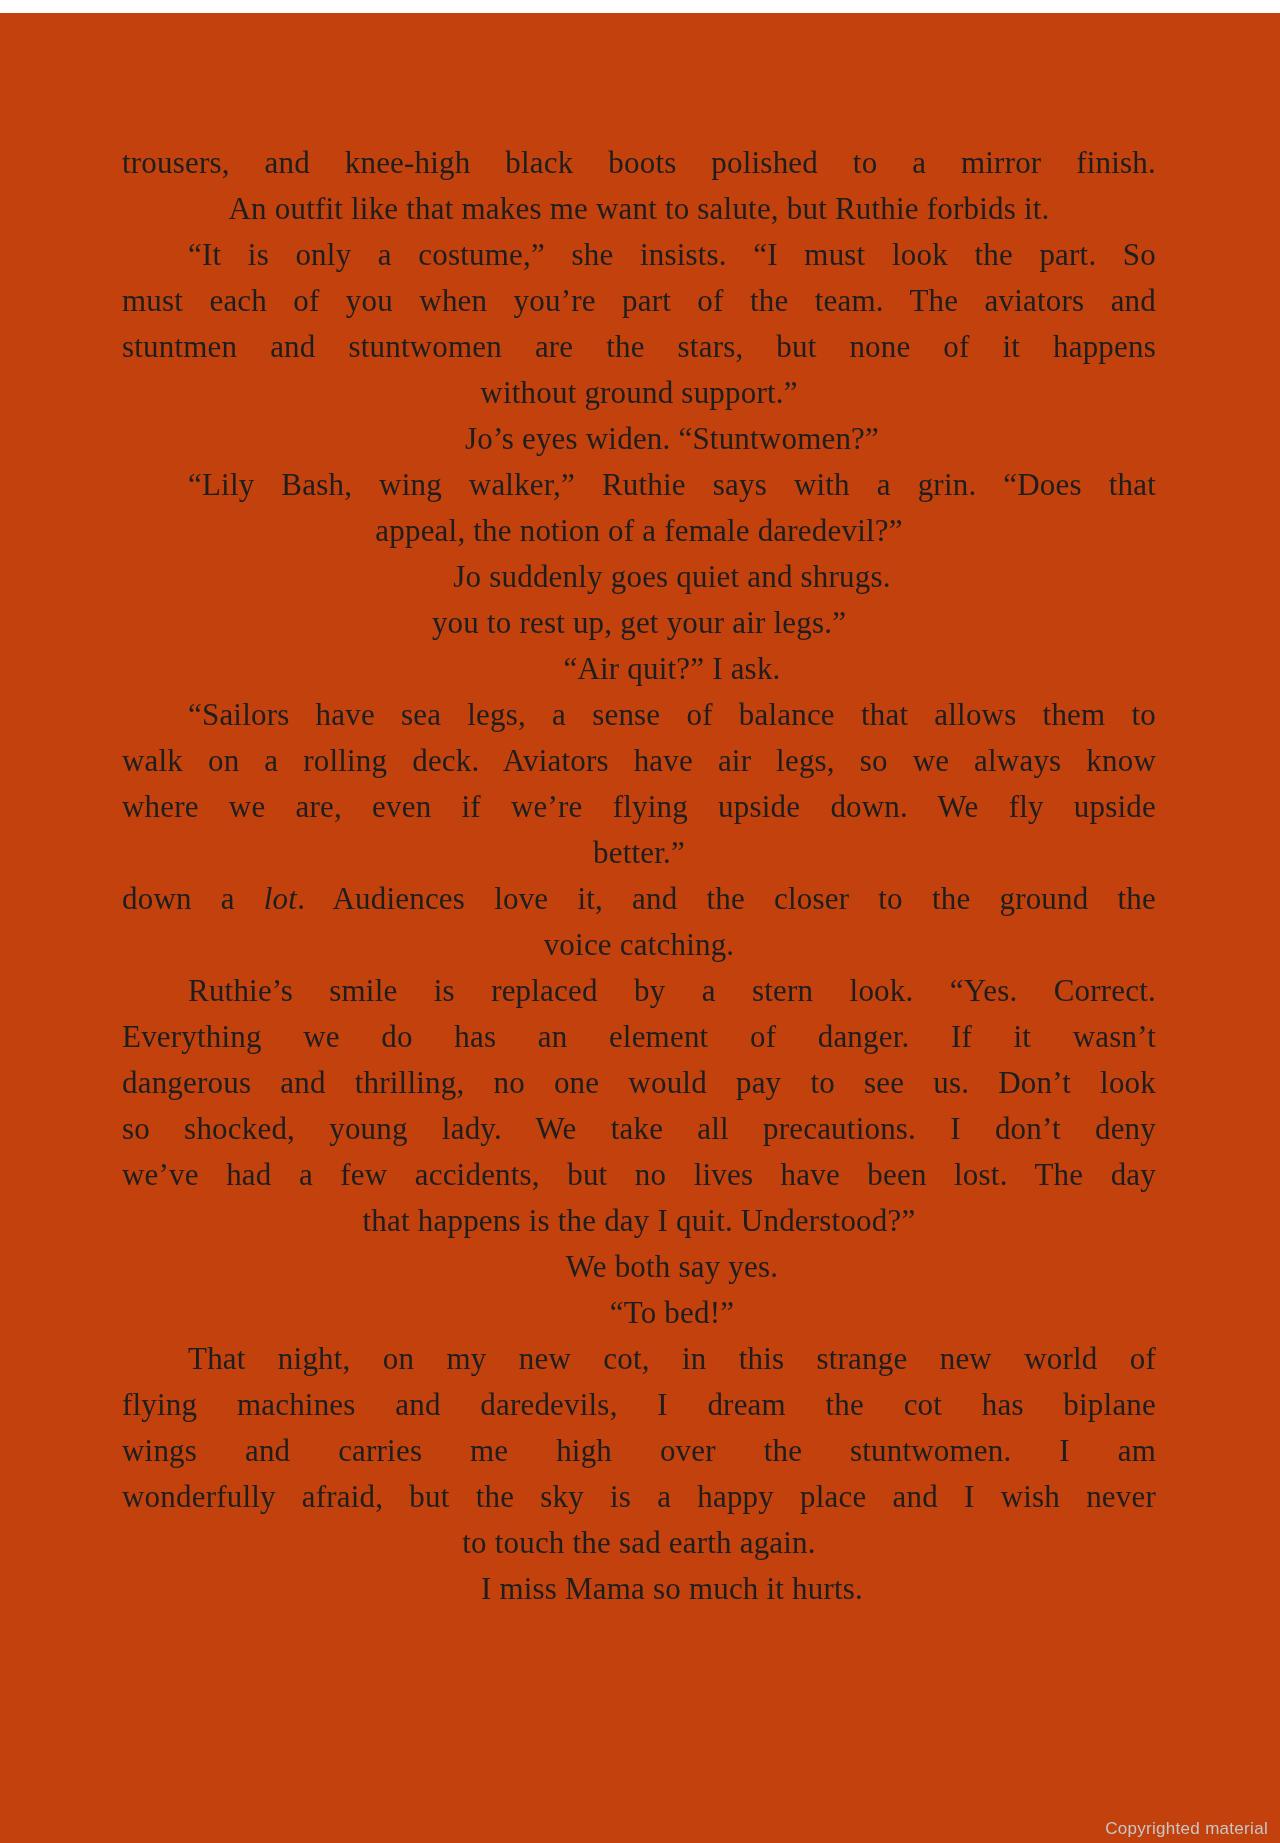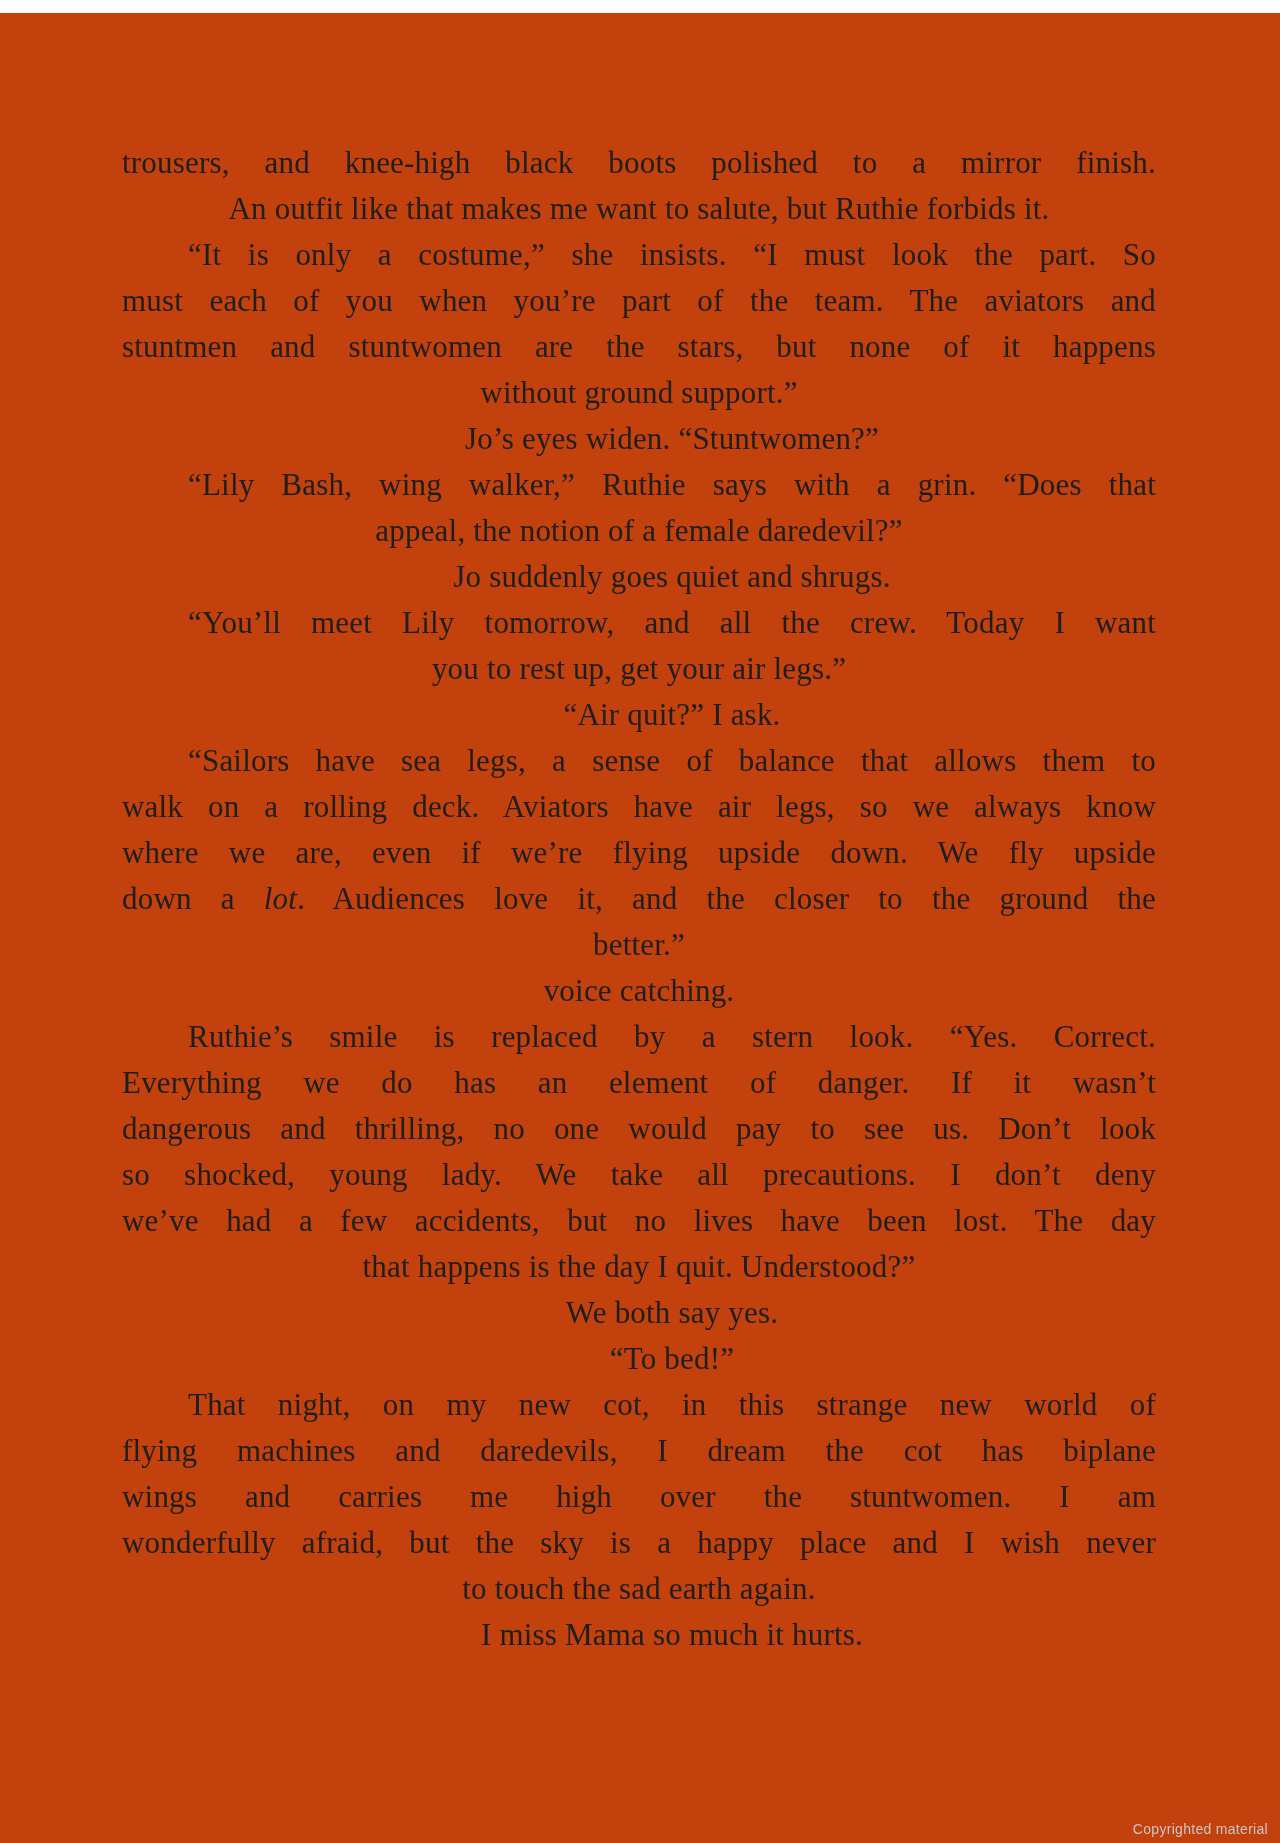--- a/index.html
+++ b/index.html
@@ -46,49 +46,48 @@
     text-indent: 66px;
   }
   .line i {
     font-style: italic;
   }
   .footer-watermark {
     position: absolute;
     right: 12px;
     top: 1804px;
     font-family: "Liberation Sans", sans-serif;
-    font-size: 14px;
+    font-size: 17px;
     line-height: 24px;
     color: #c7c7c7;
     letter-spacing: 0.3px;
   }
 </style>
 </head>
 <body>
 
 <div class="page">
   <main class="text-block">
       <div class="line justify"><span>trousers, and knee-high black boots polished to a mirror finish.</span></div>
       <div class="line"><span>An outfit like that makes me want to salute, but Ruthie forbids it.</span></div>
       <div class="line indent justify"><span>“It is only a costume,” she insists. “I must look the part. So</span></div>
       <div class="line justify"><span>must each of you when you’re part of the team. The aviators and</span></div>
       <div class="line justify"><span>stuntmen and stuntwomen are the stars, but none of it happens</span></div>
       <div class="line"><span>without ground support.”</span></div>
       <div class="line indent"><span>Jo’s eyes widen. “Stuntwomen?”</span></div>
       <div class="line indent justify"><span>“Lily Bash, wing walker,” Ruthie says with a grin. “Does that</span></div>
       <div class="line"><span>appeal, the notion of a female daredevil?”</span></div>
       <div class="line indent"><span>Jo suddenly goes quiet and shrugs.</span></div>
-      <div class="line indent justify"><span>“You’ll meet Lily tomorrow, and all the crew. Today I want</span></div>
       <div class="line"><span>you to rest up, get your air legs.”</span></div>
       <div class="line indent"><span>“Air quit?” I ask.</span></div>
       <div class="line indent justify"><span>“Sailors have sea legs, a sense of balance that allows them to</span></div>
       <div class="line justify"><span>walk on a rolling deck. Aviators have air legs, so we always know</span></div>
       <div class="line justify"><span>where we are, even if we’re flying upside down. We fly upside</span></div>
+      <div class="line"><span>better.”</span></div>
       <div class="line justify"><span>down a </span><i>lot</i><span>. Audiences love it, and the closer to the ground the</span></div>
-      <div class="line"><span>better.”</span></div>
       <div class="line"><span>voice catching.</span></div>
       <div class="line indent justify"><span>Ruthie’s smile is replaced by a stern look. “Yes. Correct.</span></div>
       <div class="line justify"><span>Everything we do has an element of danger. If it wasn’t</span></div>
       <div class="line justify"><span>dangerous and thrilling, no one would pay to see us. Don’t look</span></div>
       <div class="line justify"><span>so shocked, young lady. We take all precautions. I don’t deny</span></div>
       <div class="line justify"><span>we’ve had a few accidents, but no lives have been lost. The day</span></div>
       <div class="line"><span>that happens is the day I quit. Understood?”</span></div>
       <div class="line indent"><span>We both say yes.</span></div>
       <div class="line indent"><span>“To bed!”</span></div>
       <div class="line indent justify"><span>That night, on my new cot, in this strange new world of</span></div>

